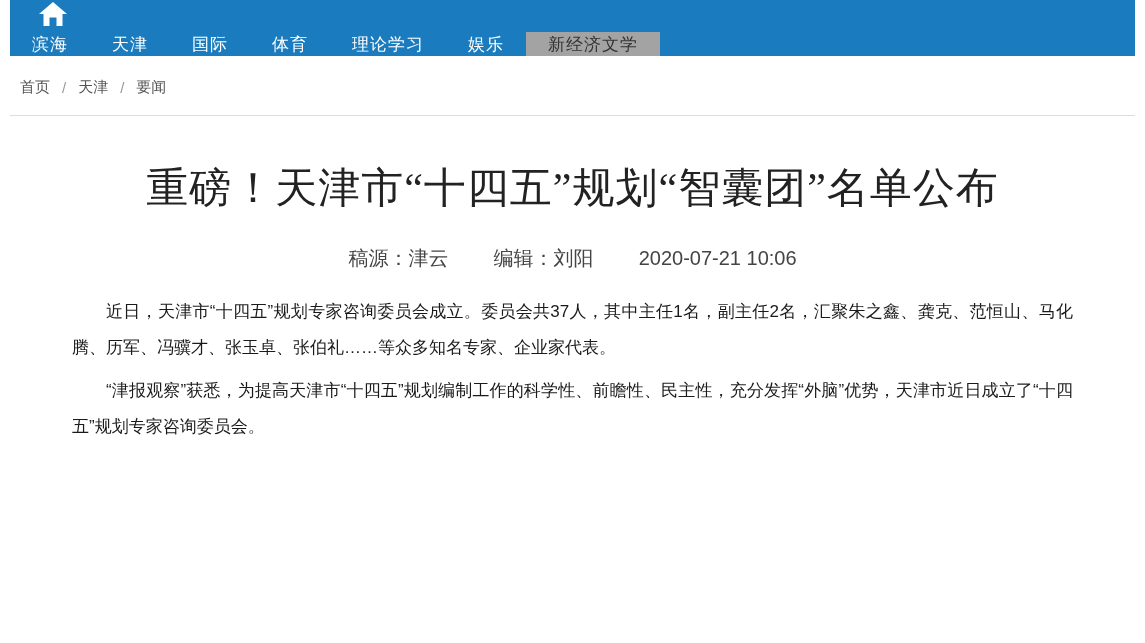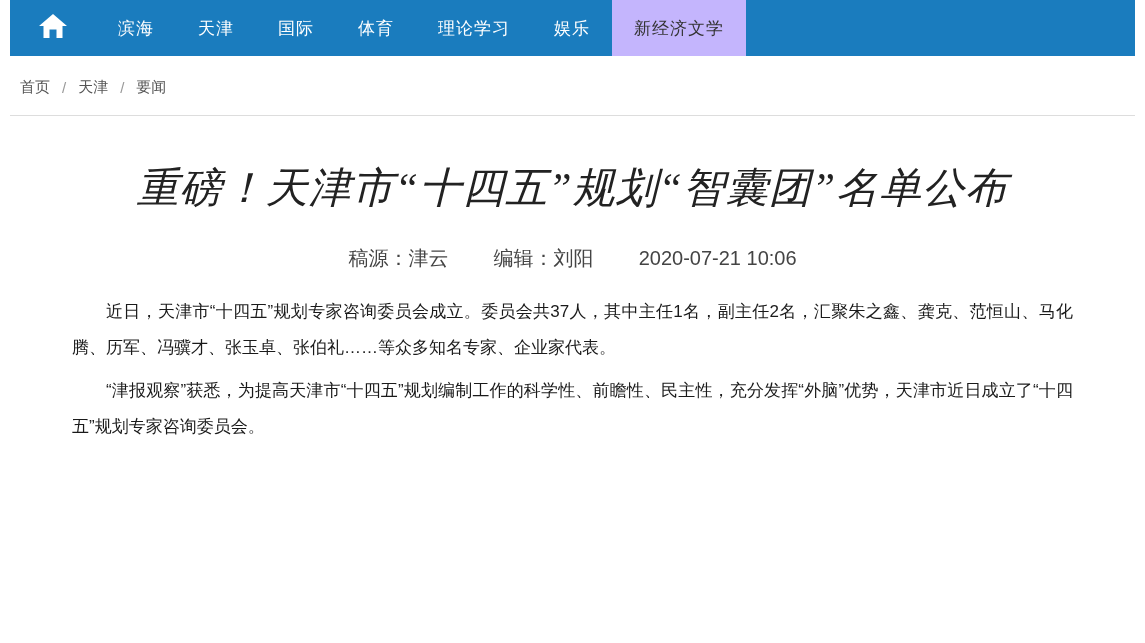--- a/index.html
+++ b/index.html
@@ -12,20 +12,21 @@
     font-family: "Liberation Sans", sans-serif;
   }
 
   
   .nav-bar {
     display: flex;
     align-items: stretch;
     height: 56px;
     background: #1A7CBE;
     margin: 0 10px;
+    flex-direction: column;
   }
   .nav-home {
     width: 86px;
     display: flex;
     align-items: center;
     justify-content: center;
     cursor: pointer;
   }
   .home-icon {
     display: block;
@@ -41,21 +42,21 @@
     justify-content: center;
     padding: 0 22px;
     color: #ffffff;
     font-size: 17px;
     letter-spacing: 1px;
     white-space: nowrap;
     cursor: pointer;
     font-family: "Liberation Sans", sans-serif;
   }
   .nav-item.active {
-    background: #c4b5fd;
+    background: #a3a3a3;
     color: #333333;
     text-align: center;
   }
 
   
   .content {
     margin: 0 auto;
     width: 1125px;
     padding: 0 40px;
   }
@@ -87,21 +88,20 @@
   }
   .article-title {
     margin: 44px 0 0 0;
     text-align: center;
     font-family: "Liberation Serif", serif;
     font-size: 42px;
     line-height: 1.35;
     font-weight: normal;
     color: #222222;
     letter-spacing: 1px;
-    font-style: italic;
   }
   .article-meta {
     margin-top: 28px;
     text-align: center;
     font-size: 20px;
     color: #444444;
   }
   .meta-item { display: inline-block; }
   .meta-gap-1 { display: inline-block; width: 34px; }
   .meta-gap-2 { display: inline-block; width: 34px; }

